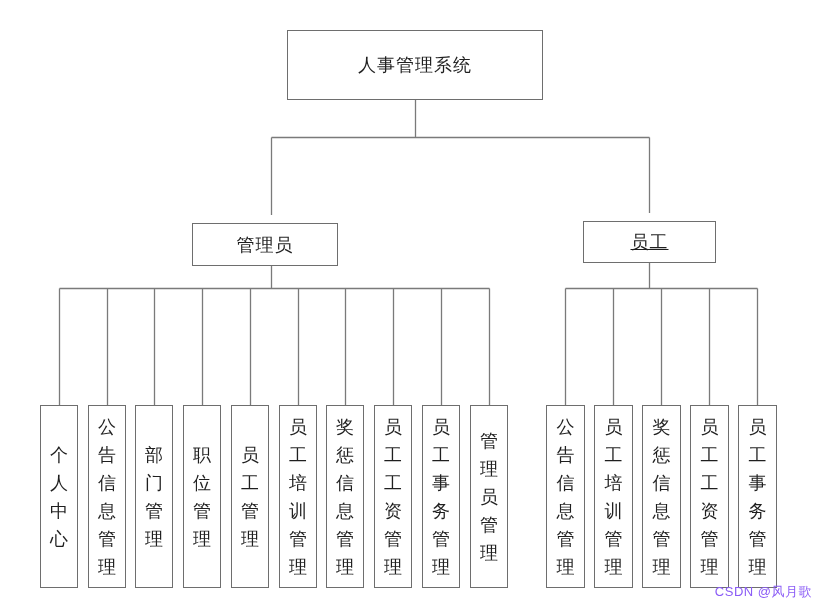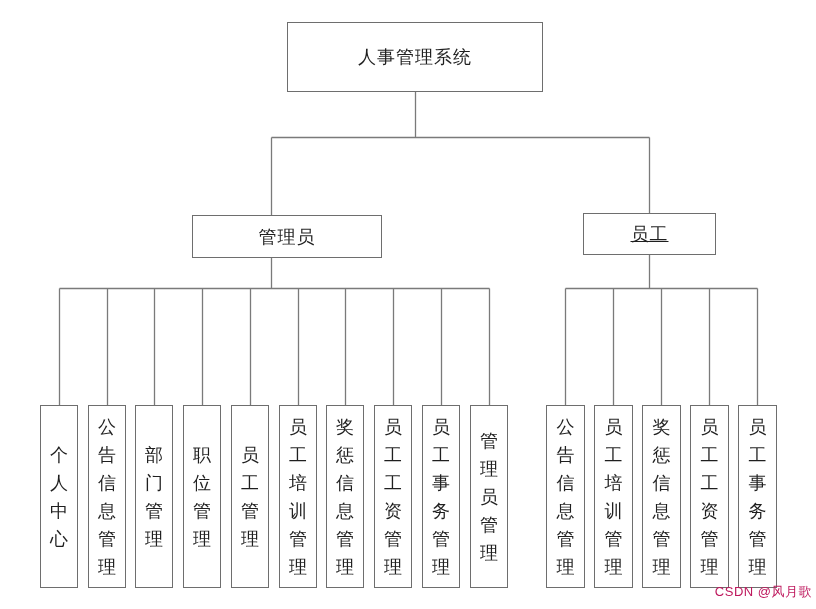--- a/index.html
+++ b/index.html
@@ -26,23 +26,24 @@
     position: absolute;
     box-sizing: border-box;
     border: 1px solid #6e6e6e;
     background: #ffffff;
     display: flex;
     align-items: center;
     justify-content: center;
     color: #1f1f1f;
     font-size: 18px;
     letter-spacing: 1px;
+    margin-top: 8px;
   }
   .root-box   { left: 287px; top: 22px;  width: 256px; height: 70px; }
-  .branch-box-admin    { left: 192px; top: 215px; width: 190px; height: 43px; }
+  .branch-box-admin    { left: 192px; top: 215px; width: 146px; height: 43px; }
   .branch-box-employee { left: 583px; top: 213px; width: 133px; height: 42px; text-decoration: underline; }
   .leaf {
     position: absolute;
     top: 405px;
     width: 38px;
     height: 183px;
     box-sizing: border-box;
     border: 1px solid #6e6e6e;
     background: #ffffff;
     display: flex;
@@ -53,21 +54,21 @@
     color: #1f1f1f;
     font-size: 18px;
   }
   .leaf.r { width: 39px; }
   .vchar { line-height: 1; height: 18px; }
   .watermark {
     position: absolute;
     right: 4px;
     bottom: 8px;
     font-size: 13px;
-    color: #be185d;
+    color: #8b5cf6;
     letter-spacing: 0.5px;
   }
 </style>
 </head>
 <body>
 
 <div class="canvas">
 
   <svg class="lines" width="816" height="609" viewBox="0 0 816 609" fill="none" stroke="#7a7a7a" stroke-width="1.3">
     <path d="M415.5 92 V137.5 M271.5 137.5 H649.5 M271.5 137.5 V215 M649.5 137.5 V213"></path>

